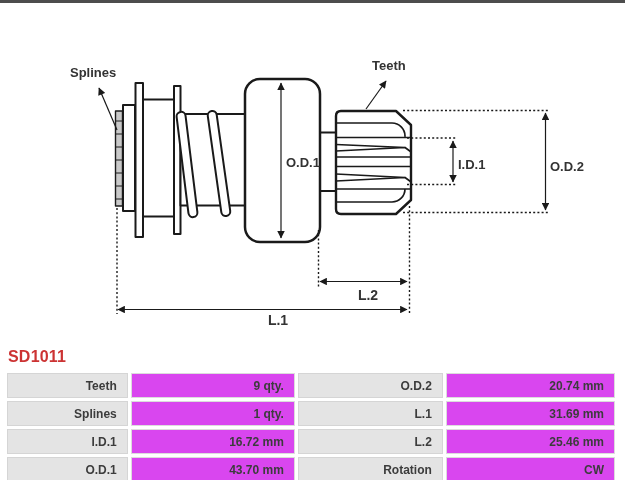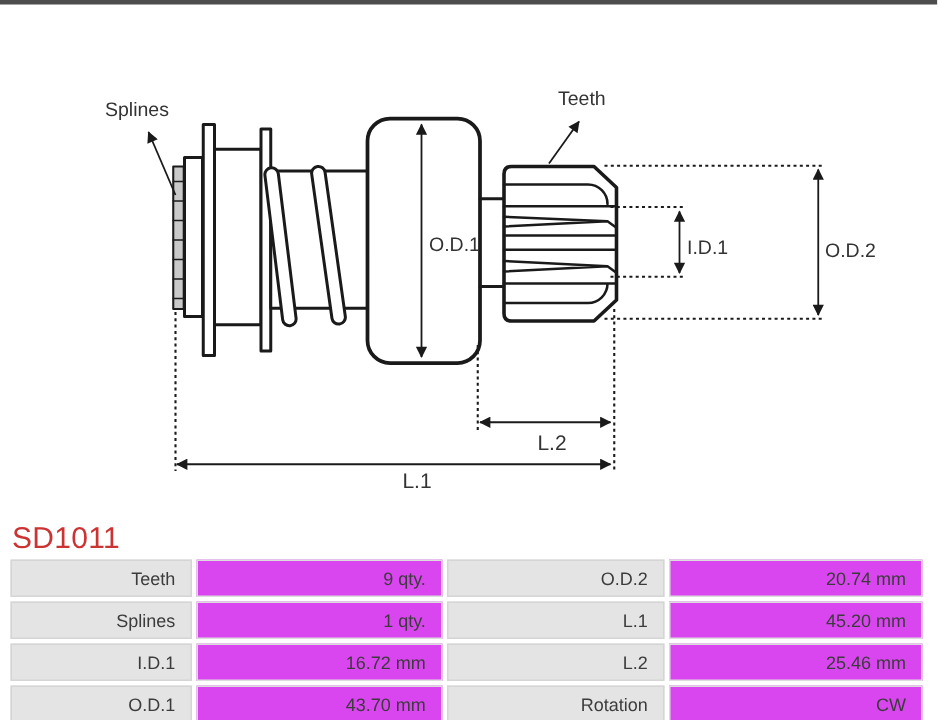--- a/index.html
+++ b/index.html
@@ -1,24 +1,24 @@
 <!DOCTYPE html>
 <html><head>
 <meta charset="utf-8">
 <style>
   html,body{margin:0;padding:0;background:#fff;}
   .stage{
     position:relative;width:625px;height:480px;background:#ffffff;
-    font-family:"Liberation Sans", sans-serif;overflow:hidden;
+    font-family:"Liberation Sans", sans-serif;overflow:hidden;font-weight:bold;
   }
   .topbar{position:absolute;top:0;left:0;width:625px;height:3px;background:#4d4d4d;}
   .drawing{position:absolute;top:3px;left:0;}
   .part-code{
     position:absolute;top:348px;left:8px;
-    font-size:20px;letter-spacing:.2px;color:#cc3333;
+    font-size:16px;letter-spacing:.2px;color:#cc3333;
   }
   table.spec{
     position:absolute;top:370px;left:4px;
     border-collapse:separate;border-spacing:3px;table-layout:fixed;width:614px;
   }
   table.spec td{
     height:23px;font-size:12px;color:#3c3c3c;
     text-align:right;padding:0 10px 0 4px;vertical-align:middle;
     white-space:nowrap;overflow:hidden;
   }
@@ -125,21 +125,21 @@
       <tr>
         <td class="lbl">Teeth</td>
         <td class="val">9 qty.</td>
         <td class="lbl">O.D.2</td>
         <td class="val">20.74 mm</td>
       </tr>
       <tr>
         <td class="lbl">Splines</td>
         <td class="val">1 qty.</td>
         <td class="lbl">L.1</td>
-        <td class="val">45.20 mm</td>
+        <td class="val">31.69 mm</td>
       </tr>
       <tr>
         <td class="lbl">I.D.1</td>
         <td class="val">16.72 mm</td>
         <td class="lbl">L.2</td>
         <td class="val">25.46 mm</td>
       </tr>
       <tr>
         <td class="lbl">O.D.1</td>
         <td class="val">43.70 mm</td>

